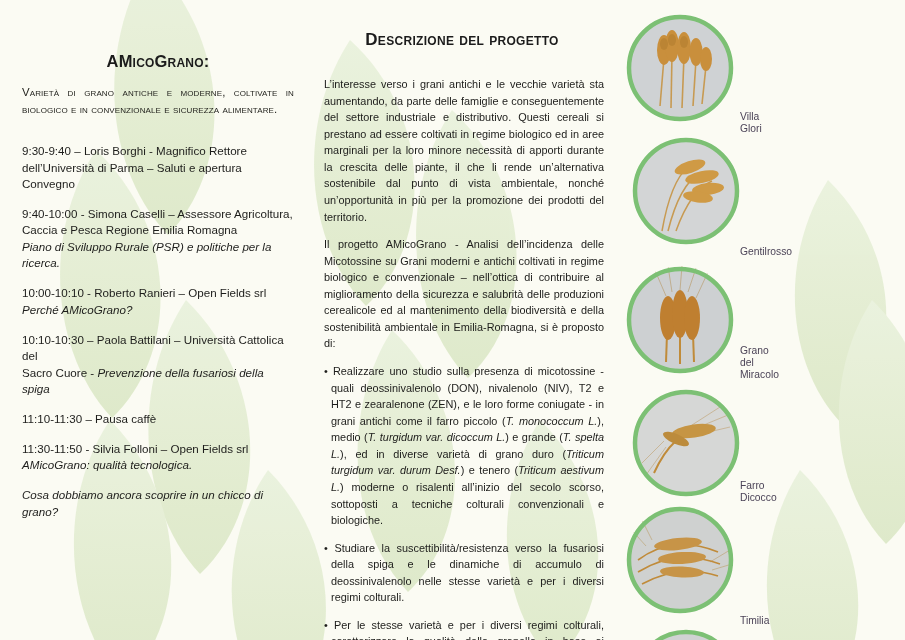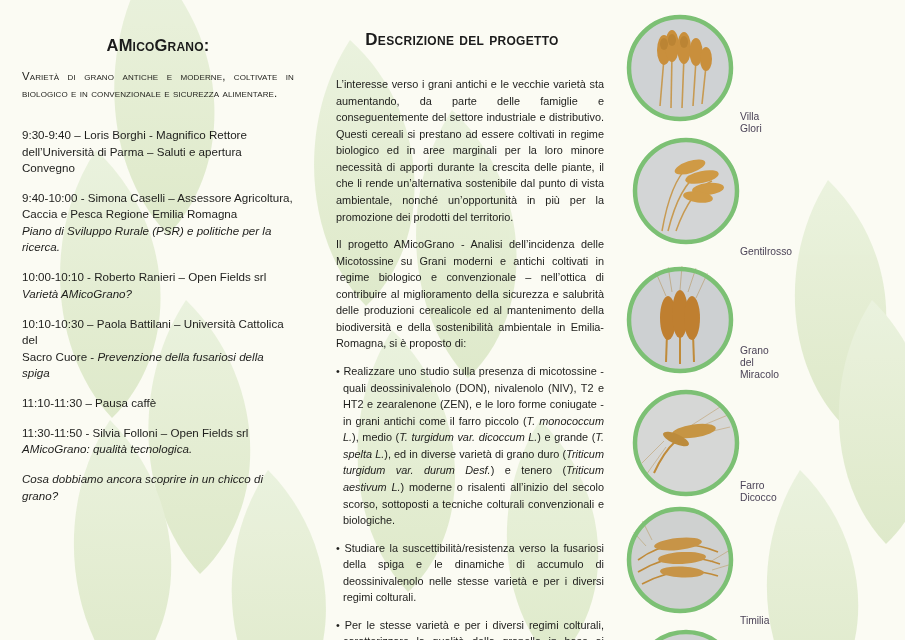--- a/index.html
+++ b/index.html
@@ -8,21 +8,21 @@
     width: 905px; height: 640px;
     background: #fbfbf3;
     font-family: "Liberation Sans", sans-serif;
     overflow: hidden;
     position: relative;
   }
   #bg-watermark { position: absolute; inset: 0; width: 905px; height: 640px; z-index: 0; }
   .page { position: relative; z-index: 1; width: 905px; height: 640px; display: flex; }
 
   
-  .col-agenda { width: 312px; padding: 36px 18px 0 22px; }
+  .col-agenda { width: 312px; padding: 52px 18px 0 22px; }
   .brand-title {
     text-align: center;
     font-size: 16.5px;
     font-weight: bold;
     font-variant: small-caps;
     letter-spacing: .2px;
     color: #1b1b1b;
     margin: 0 0 13px 0;
   }
   .brand-sub {
@@ -46,21 +46,21 @@
     letter-spacing: .3px;
     color: #1b1b1b;
     margin: 0 0 26px 0;
     text-align: center;
   }
   .desc-p {
     font-size: 10.9px;
     line-height: 1.52;
     color: #1d1d1b;
     text-align: justify;
-    margin: 0 0 11px 16px;
+    margin: 0 0 11px 4px;
   }
   .desc-p.bullet { text-indent: -7px; padding-left: 7px; }
   .desc-p .it { font-style: italic; }
 
   
   .col-gallery { width: 293px; position: relative; padding-top: 14px; }
   .photo-grid { display: flex; flex-wrap: wrap; flex-direction: column; }
   .photo-cell { width: 146px; height: 123px; position: relative; }
   .photo-cell.shift { padding-top: 6px; }
   .circle-wrap { position: relative; width: 108px; height: 108px; margin: 0 auto; }
@@ -115,21 +115,21 @@
         <span class="line">9:30-9:40 – Loris Borghi - Magnifico Rettore</span>
         <span class="line">dell’Università di Parma – Saluti e apertura Convegno</span>
       </div>
       <div class="agenda-item">
         <span class="line">9:40-10:00 - Simona Caselli – Assessore Agricoltura,</span>
         <span class="line">Caccia e Pesca Regione Emilia Romagna</span>
         <span class="line it">Piano di Sviluppo Rurale (PSR) e politiche per la ricerca.</span>
       </div>
       <div class="agenda-item">
         <span class="line">10:00-10:10 - Roberto Ranieri – Open Fields srl</span>
-        <span class="line it">Varietà AMicoGrano?</span>
+        <span class="line it">Perché AMicoGrano?</span>
       </div>
       <div class="agenda-item">
         <span class="line">10:10-10:30 – Paola Battilani – Università Cattolica del</span>
         <span>Sacro Cuore - </span><span class="it">Prevenzione della fusariosi della spiga</span>
       </div>
       <div class="agenda-item">
         <span class="line">11:10-11:30 – Pausa caffè</span>
       </div>
       <div class="agenda-item">
         <span class="line">11:30-11:50 - Silvia Folloni – Open Fields srl</span>

